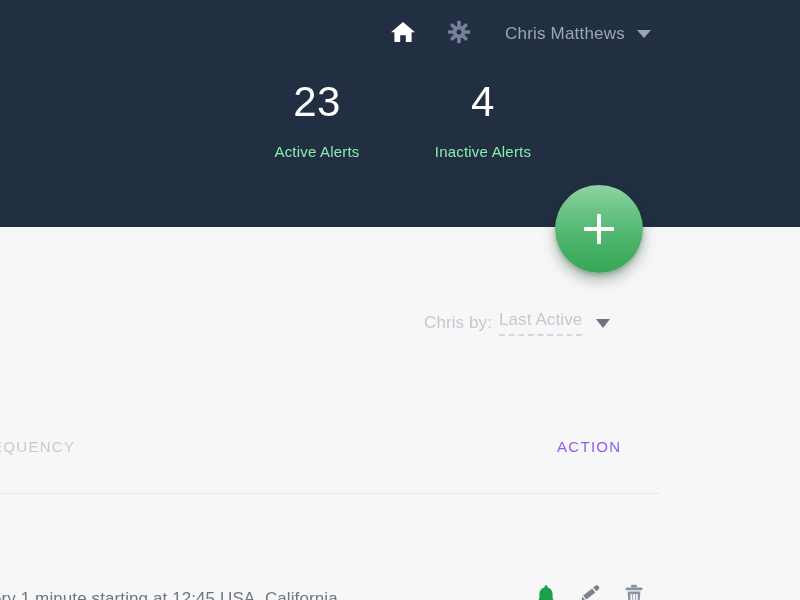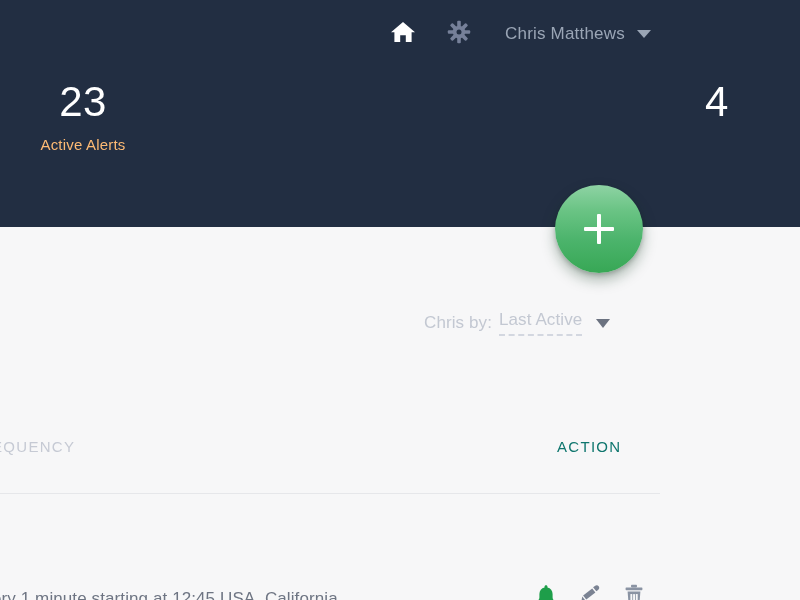--- a/index.html
+++ b/index.html
@@ -73,38 +73,38 @@
     border-top: 8px solid #9aa5b5;
   }
 
   
   .stats {
     position: absolute;
     top: 78px;
     left: 0;
     width: 800px;
     display: flex;
-    justify-content: space-between;
+    justify-content: center;
     box-sizing: border-box;
   }
   .stat {
     width: 166px;
     text-align: center;
   }
   .stat-value {
     color: #ffffff;
     font-size: 42px;
     font-weight: 300;
     line-height: 48px;
     letter-spacing: 0.5px;
   }
   .stat-label {
-    color: #fdba74;
+    color: #86efac;
     font-size: 15px;
-    margin-top: 10px;
+    margin-top: 17px;
     letter-spacing: 0.2px;
   }
 
   
   .fab {
     position: absolute;
     top: 185px;
     left: 555px;
     width: 88px;
     height: 88px;
@@ -191,21 +191,21 @@
     top: 8px;
     color: #c6cad4;
     font-size: 15px;
     letter-spacing: 1.3px;
     white-space: nowrap;
   }
   .col-action {
     position: absolute;
     left: 557px;
     top: 8px;
-    color: #0f766e;
+    color: #8b5cf6;
     font-size: 15px;
     letter-spacing: 1.3px;
     white-space: nowrap;
   }
   .divider {
     position: absolute;
     top: 63px;
     left: 0;
     width: 660px;
     height: 1px;
@@ -285,20 +285,21 @@
       </div>
     </div>
 
     <div class="stats">
       <div class="stat">
         <div class="stat-value">23</div>
         <div class="stat-label">Active Alerts</div>
       </div>
       <div class="stat">
         <div class="stat-value">4</div>
+        <div class="stat-label">Inactive Alerts</div>
       </div>
     </div>
   </div>
 
   <button class="fab">
     <span class="fab-plus"></span>
   </button>
 
   <div class="filter-row">
     <span class="filter-label">Chris by:</span>

